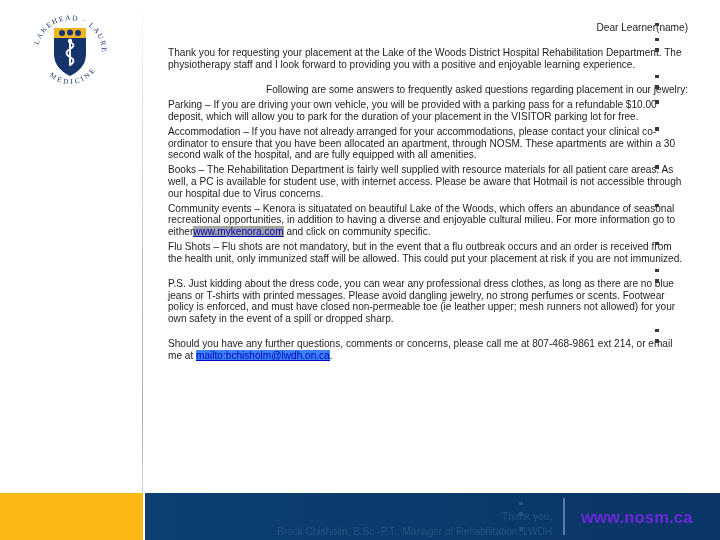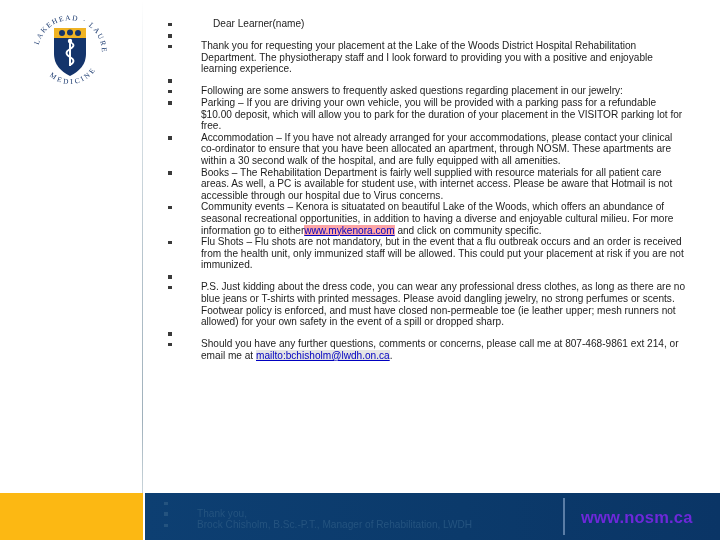--- a/index.html
+++ b/index.html
@@ -77,22 +77,23 @@
   
   .content {
     position: absolute;
     left: 168px;
     top: 18px;
     width: 520px;
   }
   .bullet-row {
     position: relative;
     display: flex;
-    align-items: flex-start;
+    align-items: flex-end;
     margin: 0 0 0 0;
+    flex-direction: column;
   }
   .bullet-row.blank { height: 10.5px; }
   .bullet-mark {
     flex: 0 0 auto;
     width: 33px;
     position: relative;
     top: 4.5px;
   }
   .bullet-mark i {
     display: block;
@@ -104,25 +105,25 @@
     flex: 1 1 auto;
     font-size: 10.1px;
     line-height: 11.6px;
     color: #1d1d1d;
     text-align: left;
   }
   .bullet-text.indent-extra { padding-left: 12px; }
 
   a.doc-link {
     color: #0000c0;
-    background: #fca5a5;
+    background: #a3a3a3;
     text-decoration: underline;
   }
   a.doc-link.mail {
-    background: #e5e5e5;
+    background: #3b82f6;
   }
 
   
   .footer-gold {
     position: absolute;
     left: 0;
     top: 493px;
     width: 143px;
     height: 47px;
     background: #fcb813;
@@ -149,21 +150,21 @@
     left: 581px;
     top: 508px;
     color: #6d28d9;
     font-size: 16.5px;
     font-weight: bold;
     letter-spacing: 0.2px;
   }
   
   .footer-overlay {
     position: absolute;
-    left: 164px;
+    left: 152px;
     top: 497px;
     width: 400px;
   }
   .footer-overlay .bullet-text { color: #24537f; }
   .footer-overlay .bullet-mark i { background: #24537f; }
 </style>
 </head>
 <body>
 
 <div class="slide">

